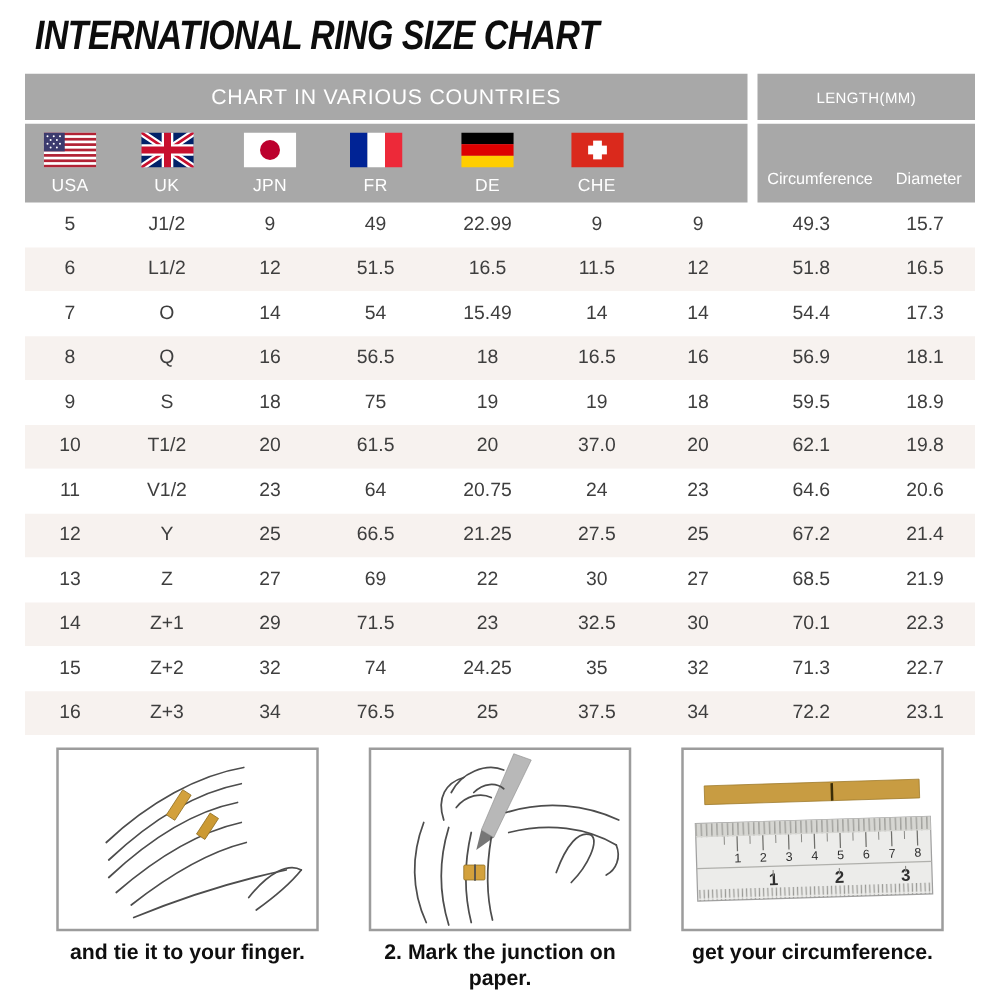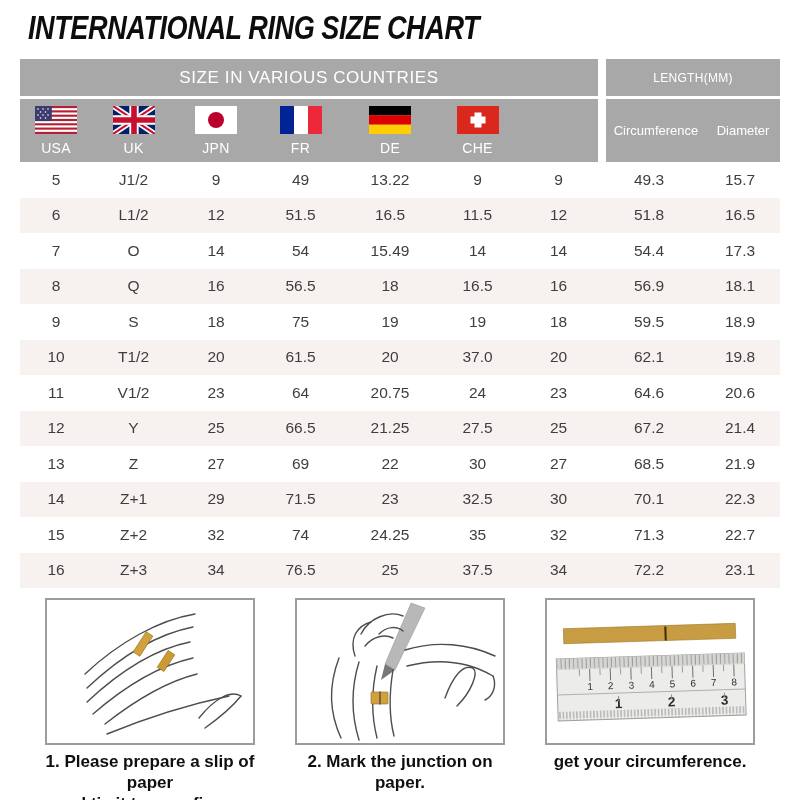--- a/index.html
+++ b/index.html
@@ -19,21 +19,21 @@
   .head1 .hcell.right { font-size:12px; letter-spacing:0.3px; }
 
   .head2 { display:grid; grid-template-columns:578px 174px; column-gap:8px; height:63px; }
   .head2 .hzone { background:#a8a8a8; }
   .flag-cols { display:grid; grid-template-columns:72px 83px 82px 87px 92px 83px 79px; height:100%; }
   .flag-col { display:flex; flex-direction:column; align-items:center;
               justify-content:flex-start; padding-top:7px; }
   .flag-col svg { width:42px; height:28px; display:block; }
   .flag-label { color:#fff; font-size:14px; margin-top:6px; letter-spacing:0.3px; }
   .len-cols { display:grid; grid-template-columns:100px 74px; height:100%;
-              align-items:end; justify-items:center; padding-bottom:24px; }
+              align-items:end; justify-items:center; padding-bottom:12px; }
   .len-label { color:#fff; font-size:13px; }
 
   .tbody { width:760px; }
   .trow { display:grid; grid-template-columns:72px 83px 82px 87px 92px 83px 79px 102px 80px;
           height:35.5px; align-items:center; background:#fff; }
   .trow.alt { background:#f7f2ef; }
   .tcell { text-align:center; font-size:15.5px; color:#3e3e3e; }
 
   .instructions { margin:10px 45px 0 45px; display:grid;
                   grid-template-columns:210px 210px 210px; column-gap:40px; }
@@ -51,21 +51,21 @@
       font-weight:bold; fill:#2f2f2f; text-anchor:middle; }
 </style>
 </head>
 <body>
 
 <div class="page-title" data-name="page-title">INTERNATIONAL RING SIZE CHART</div>
 
 <div class="chart" data-name="ring-size-table">
 
   <div class="head1" data-name="group-header-row">
-    <div class="hcell" data-name="group-header-sizes">SIZE IN VARIOUS COUNTRIES</div>
+    <div class="hcell" data-name="group-header-sizes">CHART IN VARIOUS COUNTRIES</div>
     <div class="hcell right" data-name="group-header-length">LENGTH(MM)</div>
   </div>
 
   <div class="head2" data-name="column-header-row">
     <div class="hzone" data-name="country-header-zone">
       <div class="flag-cols">
         <div class="flag-col" data-name="column-header-usa">
           <svg viewBox="0 0 42 28" data-name="usa-flag-icon">
             <rect width="42" height="28" fill="#ffffff"></rect>
             <g fill="#B22234">
@@ -143,21 +143,21 @@
       </div>
     </div>
   </div>
 
   <div class="tbody" data-name="table-body">
       <div class="trow" data-name="table-row">
     <div class="tcell" data-name="table-cell">5</div>
     <div class="tcell" data-name="table-cell">J1/2</div>
     <div class="tcell" data-name="table-cell">9</div>
     <div class="tcell" data-name="table-cell">49</div>
-    <div class="tcell" data-name="table-cell">13.22</div>
+    <div class="tcell" data-name="table-cell">22.99</div>
     <div class="tcell" data-name="table-cell">9</div>
     <div class="tcell" data-name="table-cell">9</div>
     <div class="tcell" data-name="table-cell">49.3</div>
     <div class="tcell" data-name="table-cell">15.7</div>
   </div>
       <div class="trow alt" data-name="table-row">
     <div class="tcell" data-name="table-cell">6</div>
     <div class="tcell" data-name="table-cell">L1/2</div>
     <div class="tcell" data-name="table-cell">12</div>
     <div class="tcell" data-name="table-cell">51.5</div>
@@ -295,21 +295,20 @@
         <path d="M194,96 C186,106 172,118 158,128"></path>
         <g transform="translate(96,44) rotate(33)">
           <rect x="-4" y="-12" width="8" height="24" fill="#d3a13c" stroke="#8f6d20" stroke-width="0.6"></rect>
         </g>
         <g transform="translate(119,61) rotate(33)">
           <rect x="-4" y="-10" width="8" height="20" fill="#cc9a33" stroke="#8f6d20" stroke-width="0.6"></rect>
         </g>
       </svg>
     </div>
     <div class="caption" data-name="step-caption-1">
-      <div data-name="step-caption-1-line-1">1. Please prepare a slip of paper</div>
       <div data-name="step-caption-1-line-2">and tie it to your finger.</div>
     </div>
   </div>
 
   <div class="card" data-name="instruction-card-2">
     <div class="figure" data-name="illustration-box-2">
       <svg viewBox="0 0 206 143" class="lineart" data-name="pen-marking-finger-illustration">
         <polygon points="114,3 128,8 98,70 88,64" fill="#b8b8b8" stroke="#8e8e8e" stroke-width="0.5"></polygon>
         <polygon points="98,70 88,64 84,80" fill="#777777" stroke="none"></polygon>
         <path d="M64,34 C72,18 92,10 106,16"></path>

